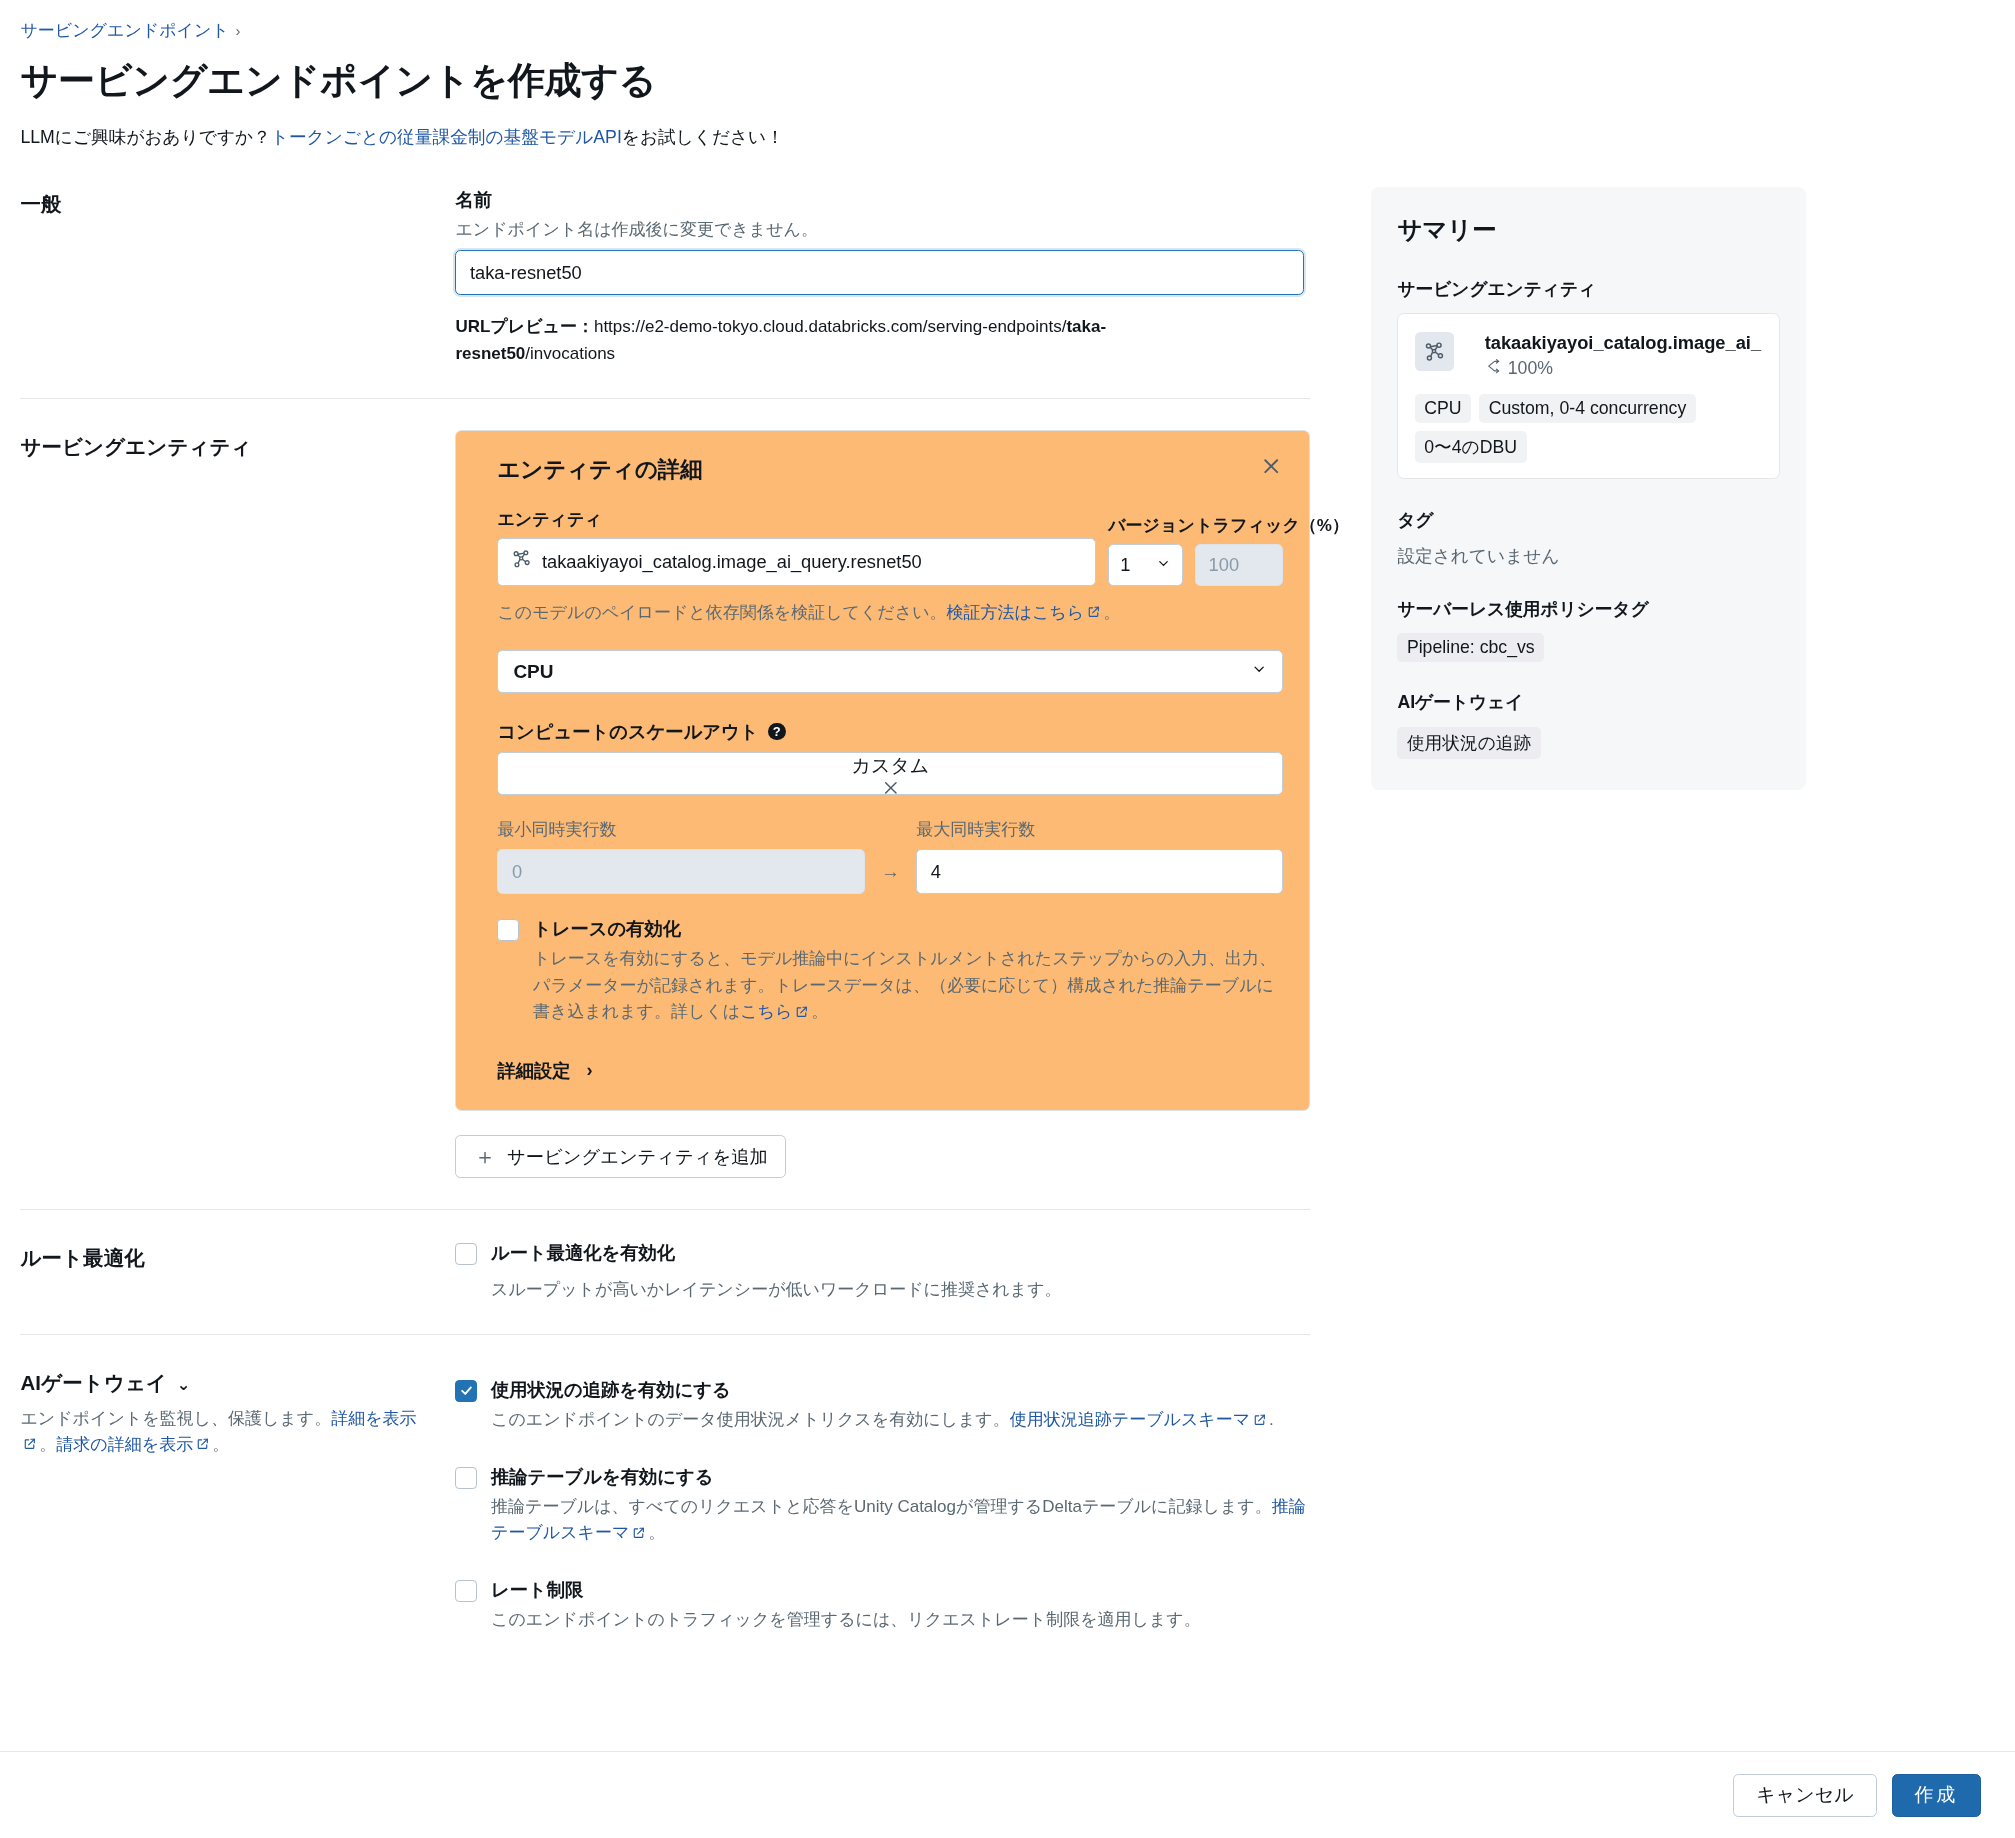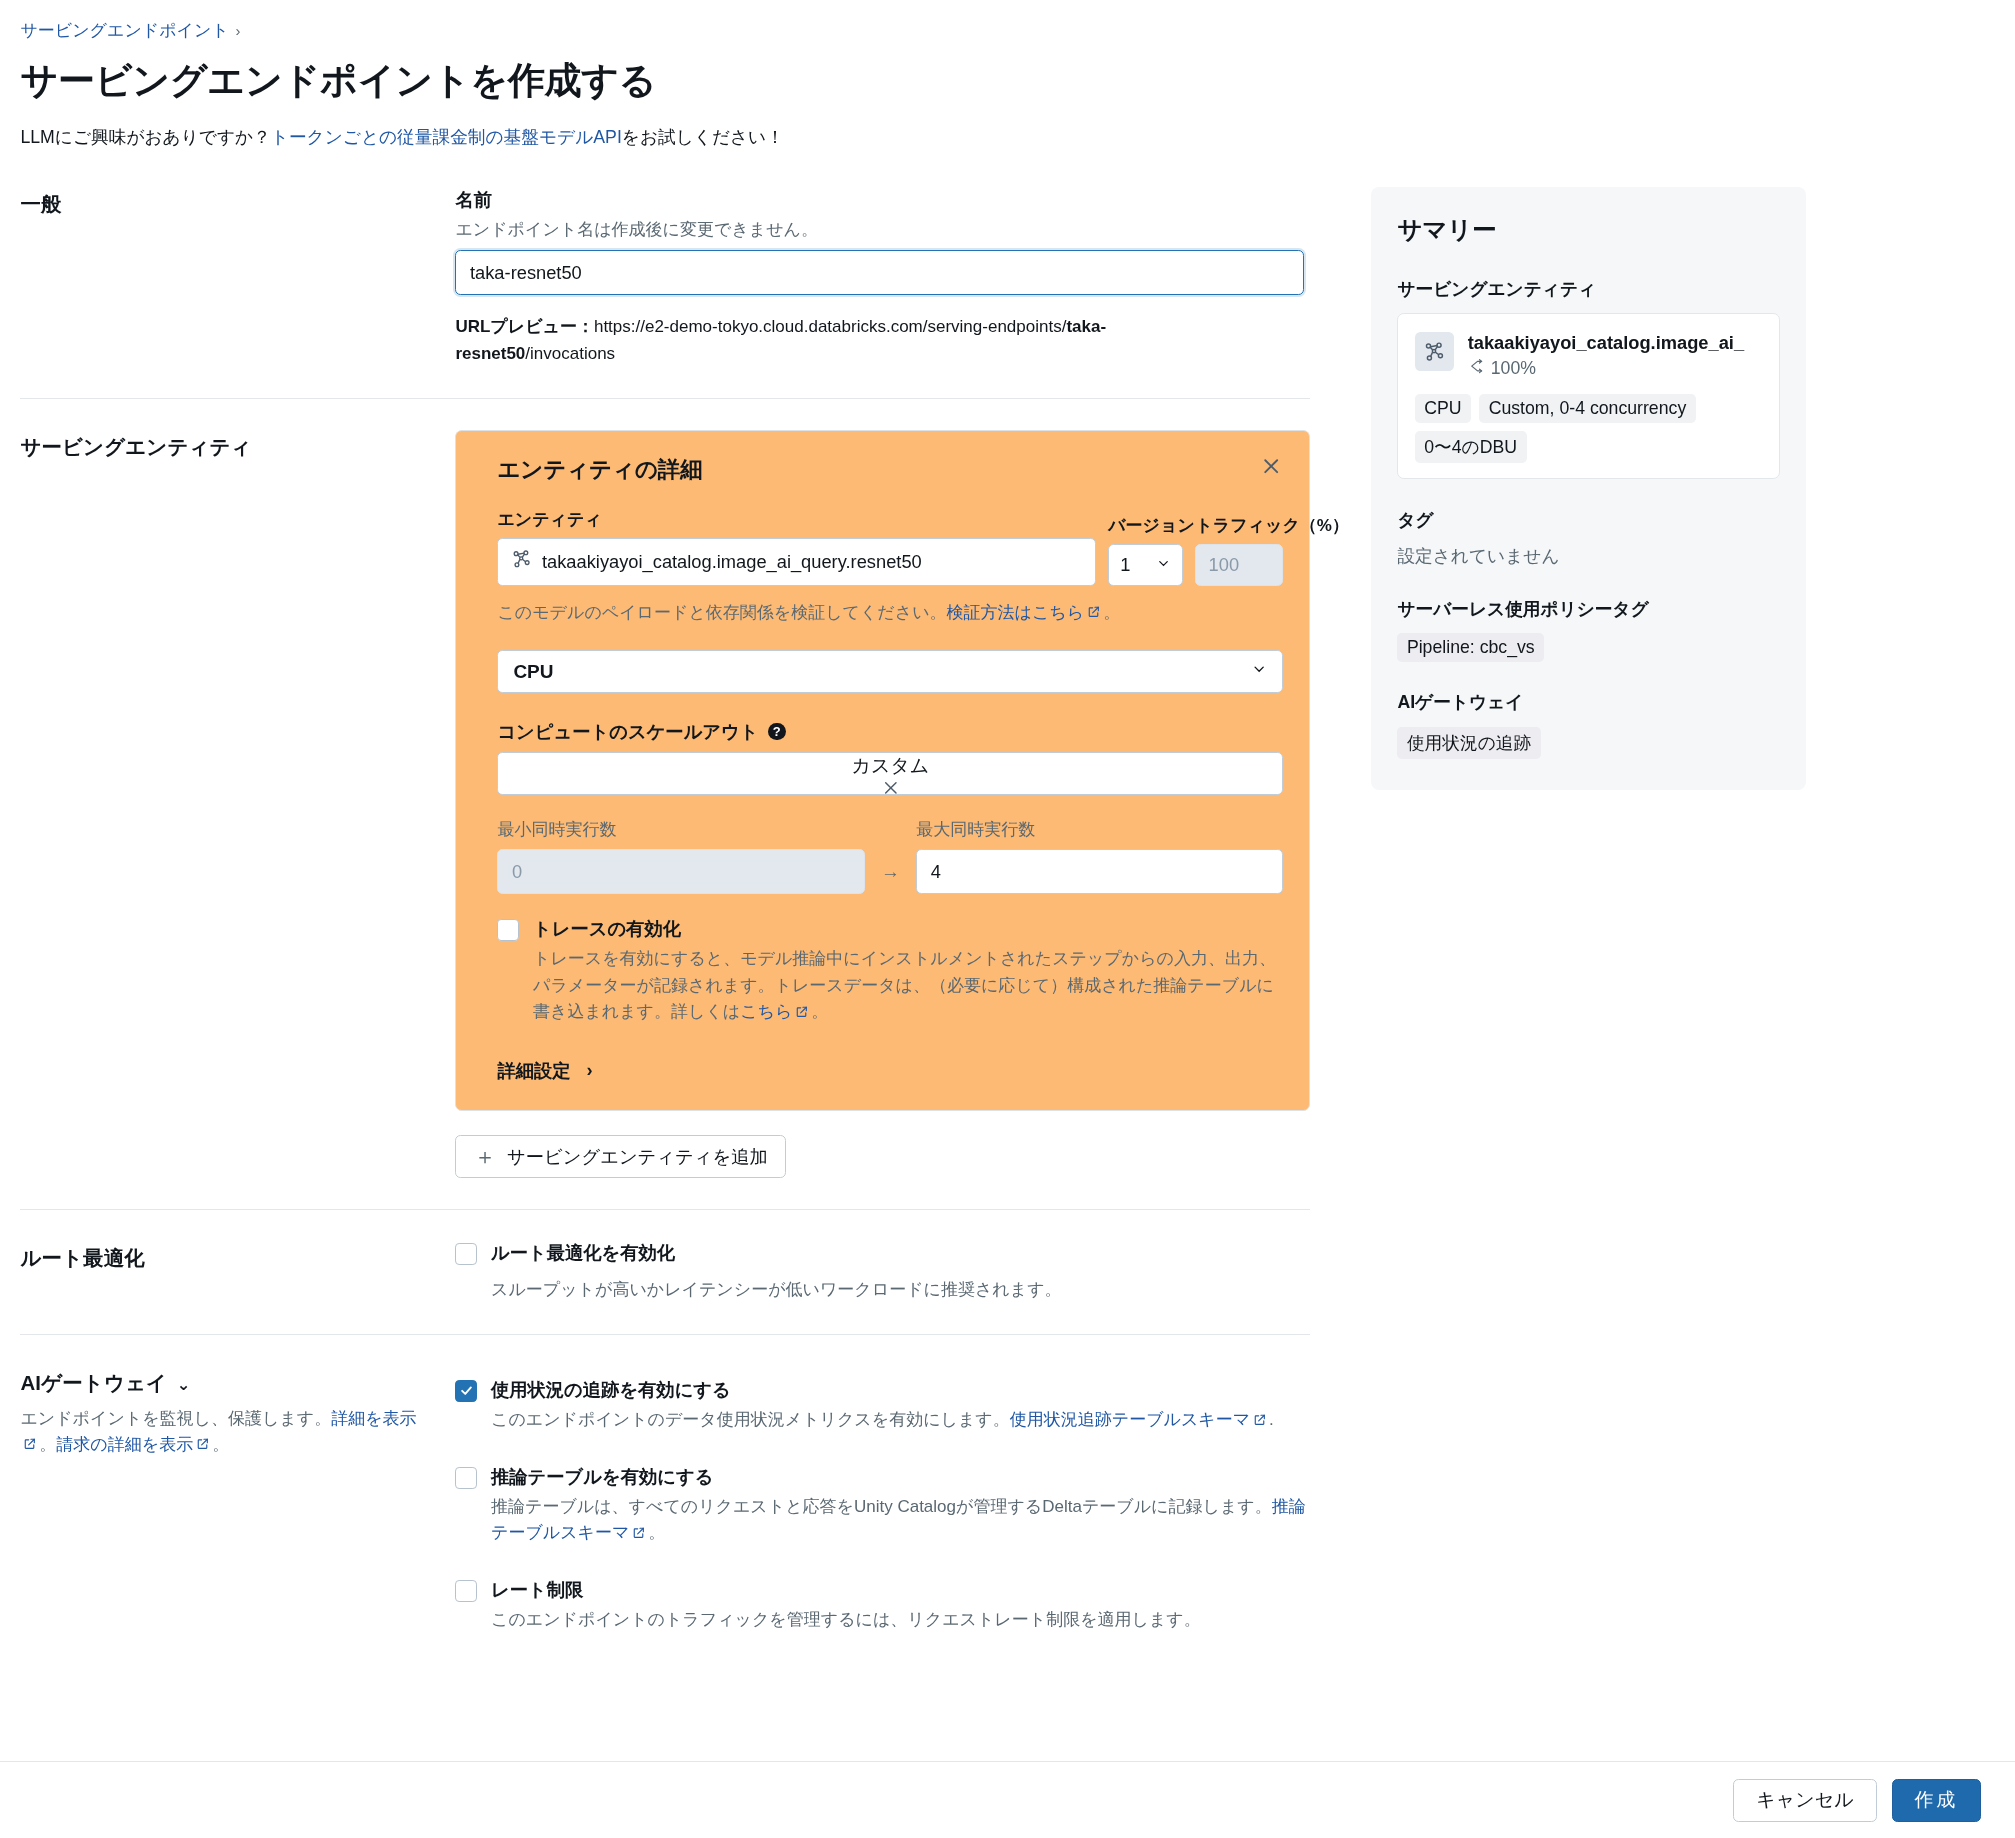--- a/index.html
+++ b/index.html
@@ -378,21 +378,21 @@
   }
   .sum-card {
     background: #fff;
     border: 0.7px solid #e4e7e9;
     border-radius: 6.8px;
     padding: 17.7px 16.3px 15px 16.3px;
   }
   .sum-card-top {
     display: flex;
     align-items: flex-start;
-    gap: 14px;
+    gap: 31px;
     margin-bottom: 15px;
   }
   .sum-ico-box {
     width: 39px; height: 39px;
     flex: 0 0 39px;
     background: #e3e8ef;
     border-radius: 5.4px;
     display: flex;
     align-items: center;
     justify-content: center;
@@ -425,21 +425,21 @@
     color: #11171c;
     white-space: nowrap;
   }
   .pill.lavender { background: #ececf1; }
 
   
   .footer {
     position: absolute;
     left: 0; right: 0;
     bottom: 0;
-    height: 77px;
+    height: 87px;
     border-top: 0.7px solid #e4e7e9;
     display: flex;
     align-items: center;
     justify-content: flex-end;
     gap: 15px;
     padding-right: 34px;
     background: #fff;
   }
   .btn {
     height: 43px;

